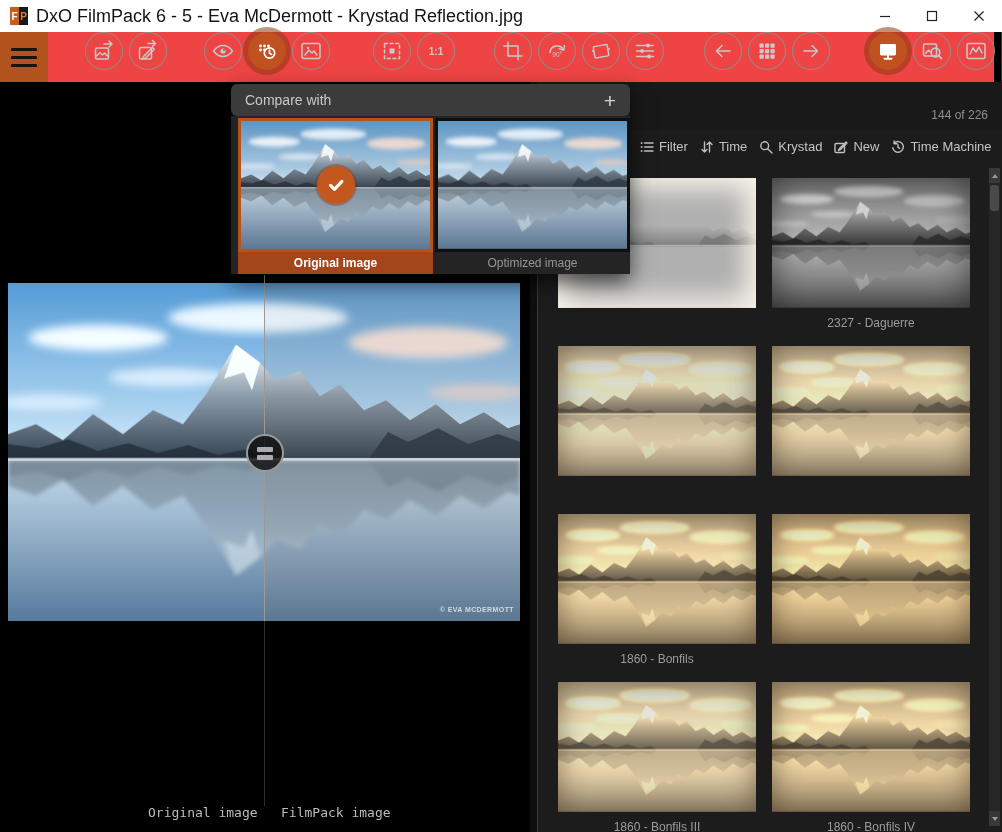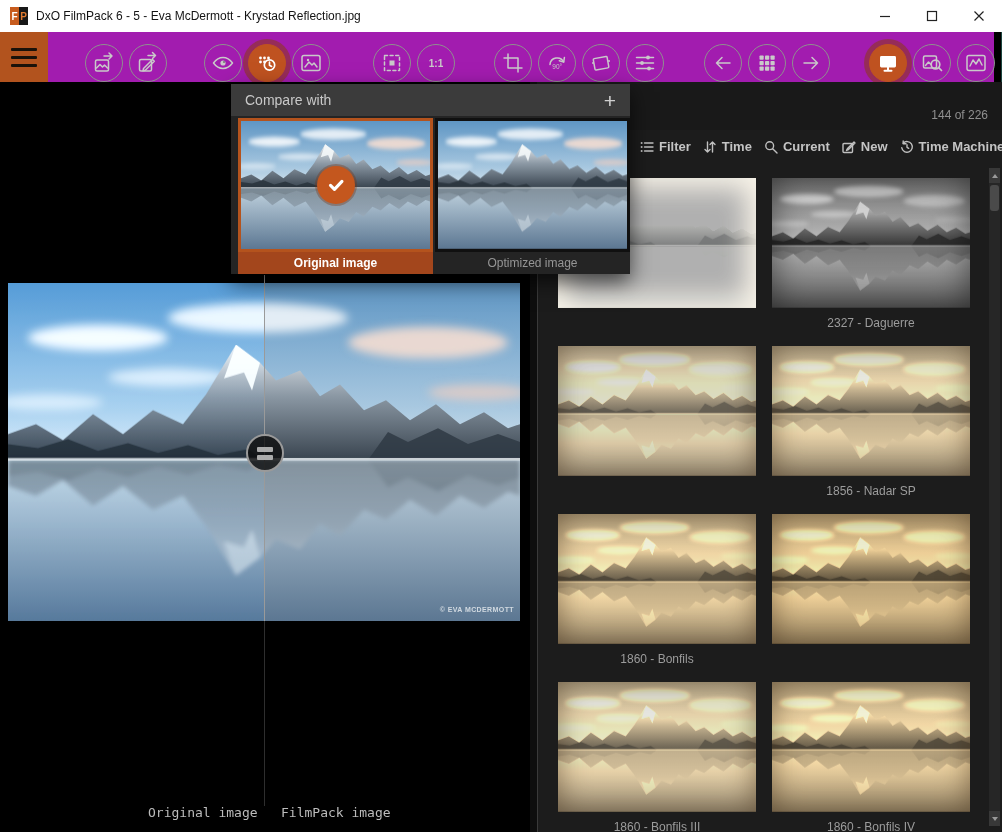--- a/index.html
+++ b/index.html
@@ -7,28 +7,28 @@
        font-family:"Liberation Sans",sans-serif;box-shadow:inset 0 0 0 1px #1c453f;}
 
   
   .titlebar{position:absolute;top:0;left:0;right:0;height:32px;background:#ffffff;
             display:flex;align-items:center;padding-left:10px;box-sizing:border-box;}
   .fp-icon{width:18px;height:18px;display:flex;margin-right:8px;flex:0 0 auto;overflow:hidden;}
   .fp-icon .half{width:9px;height:18px;display:flex;align-items:center;justify-content:center;
                  font-size:10px;font-weight:bold;}
   .fp-f{background:#c75c1e;color:#fff;}
   .fp-p{background:#181818;color:#e07a30;}
-  .title-text{font-size:12px;color:#141414;white-space:nowrap;}
+  .title-text{font-size:18px;color:#141414;white-space:nowrap;}
   .win-controls{margin-left:auto;display:flex;height:100%;}
   .win-btn{width:47px;height:100%;display:flex;align-items:center;justify-content:center;}
   .win-btn svg{stroke:#222;}
 
   
-  .toolbar{position:absolute;top:32px;left:0;right:8px;height:50px;background:#a21caf;
-           display:flex;align-items:flex-end;}
+  .toolbar{position:absolute;top:32px;left:0;right:8px;height:50px;background:#ef4444;
+           display:flex;align-items:flex-start;}
   .hamburger{width:48px;height:50px;background:#b2531e;display:flex;flex-direction:column;
              justify-content:center;gap:5px;padding-left:11px;box-sizing:border-box;flex:0 0 auto;}
   .hamburger i{display:block;width:26px;height:3px;background:#1a120a;border-radius:1px;}
   .tgroup{display:flex;gap:6px;flex:0 0 auto;}
   .g1{margin-left:37px}.g2{margin-left:37px}.g3{margin-left:43px}.g4{margin-left:39px}
   .g5{margin-left:40px}.g6{margin-left:39px}
   .tbtn{width:38px;height:38px;border-radius:50%;border:1.5px solid #8f8f8f;box-sizing:border-box;
         display:flex;align-items:center;justify-content:center;background:transparent;padding:0;}
   .tbtn svg{stroke:#c9c9c9;fill:none;stroke-width:1.5;stroke-linecap:round;stroke-linejoin:round;}
   .tbtn svg .fil{fill:#c9c9c9;stroke:none;}
@@ -56,21 +56,21 @@
   .pv-label.l1{left:148px;width:108px;}
   .pv-label.l2{left:281px;width:108px;}
 
   
   .browser{position:absolute;top:82px;left:530px;width:472px;height:750px;background:#1c1c1c;
            border-left:7px solid #0e0e0e;box-sizing:border-box;overflow:hidden;}
   .browser::before{content:'';position:absolute;left:0;top:0;bottom:0;width:1px;background:#3a3a3a;}
   .browser-top{position:absolute;top:0;left:0;right:0;height:48px;background:#191919;}
   .count-text{position:absolute;top:26px;right:14px;font-size:12px;color:#8f8f8f;}
   .actions{position:absolute;top:57px;left:103px;display:flex;gap:12px;align-items:center;}
-  .action{display:flex;align-items:center;gap:5px;font-size:13px;color:#c4c4c4;white-space:nowrap;font-weight:bold;}
+  .action{display:flex;align-items:center;gap:5px;font-size:13px;color:#c4c4c4;white-space:nowrap;}
   .action svg{stroke:#c0c0c0;fill:none;stroke-width:1.4;stroke-linecap:round;stroke-linejoin:round;}
   .action svg .fil{fill:#c0c0c0;stroke:none;}
   .grid{position:absolute;top:96px;left:21px;display:grid;grid-template-columns:198px 198px;
         column-gap:16px;}
   .cell{width:198px;height:168px;}
   .thumb{width:198px;height:130px;position:relative;overflow:hidden;background:#000;}
   .vig{position:absolute;inset:0;pointer-events:none;}
   .vig-light{box-shadow:inset 0 0 26px 10px rgba(255,250,238,.92);}
   .vig-dark{box-shadow:inset 0 0 34px rgba(0,0,0,.55);}
   .vig-sepia{box-shadow:inset 0 0 30px rgba(55,35,15,.55);}
@@ -92,21 +92,21 @@
   .tri-up{width:0;height:0;border-left:3px solid transparent;border-right:3px solid transparent;
           border-bottom:4px solid #9a9a9a;}
   .tri-down{width:0;height:0;border-left:3px solid transparent;border-right:3px solid transparent;
             border-top:4px solid #9a9a9a;}
   .sb-thumb{position:absolute;top:17px;left:1px;width:9px;height:26px;background:#4a4a4a;border-radius:3px;}
 
   
   .compare{position:absolute;left:231px;top:84px;width:399px;height:190px;z-index:20;
            box-shadow:0 8px 20px rgba(0,0,0,.65);}
   .compare-header{height:32px;background:#3b3b3b;display:flex;align-items:center;
-                  padding:0 14px;box-sizing:border-box;}
+                  padding:0 14px;box-sizing:border-box;border-radius:6px;}
   .compare-title{font-size:14px;color:#c9c9c9;}
   .compare-add{margin-left:auto;font-size:21px;line-height:21px;color:#cfcfcf;}
   .compare-body{height:158px;background:#242424;display:flex;gap:2px;
                 padding:2px 0 0 7px;box-sizing:border-box;}
   .copt{width:196px;display:flex;flex-direction:column;}
   .cimg{height:134px;position:relative;border:3px solid transparent;box-sizing:border-box;
         background:#101010;overflow:hidden;}
   .copt.selected .cimg{border-color:#b4531d;}
   .clabel{flex:1;display:flex;align-items:center;justify-content:center;font-size:12px;color:#969696;}
   .copt.selected .clabel{background:#a3461c;color:#ffffff;font-weight:bold;}
@@ -383,21 +383,21 @@
             <path d="M4.5 2v10m0 0L2 9.5m2.5 2.5L7 9.5"></path>
             <path d="M9.5 12V2m0 0L7 4.5M9.5 2L12 4.5"></path>
           </svg>
         <span>Time</span>
       </span>
       <span class="action">
         <svg width="14" height="14" viewBox="0 0 14 14">
             <circle cx="5.7" cy="5.7" r="3.9"></circle>
             <path d="M8.7 8.7L13 13"></path>
           </svg>
-        <span>Current</span>
+        <span>Krystad</span>
       </span>
       <span class="action">
         <svg width="14" height="14" viewBox="0 0 14 14">
             <rect x="1" y="3.5" width="9.5" height="9" rx="1"></rect>
             <path d="M5.5 8.5L12 2l1 1-6.5 6.5-2 .9z"></path>
           </svg>
         <span>New</span>
       </span>
       <span class="action">
         <svg width="14" height="14" viewBox="0 0 14 14">
@@ -435,21 +435,20 @@
           <div class="vig vig-sepia"></div>
         </div>
       </div>
       <div class="cell">
         <div class="thumb">
           <svg class="scene-svg f-nadarsp" preserveAspectRatio="none" viewBox="0 0 512 340">
               <use href="#scene"></use>
             </svg>
           <div class="vig vig-sepia"></div>
         </div>
-        <div class="plabel">1856 - Nadar SP</div>
       </div>
       <div class="cell">
         <div class="thumb">
           <svg class="scene-svg f-bonfils" preserveAspectRatio="none" viewBox="0 0 512 340">
               <use href="#scene"></use>
             </svg>
           <div class="vig vig-sepia"></div>
         </div>
         <div class="plabel">1860 - Bonfils</div>
       </div>

